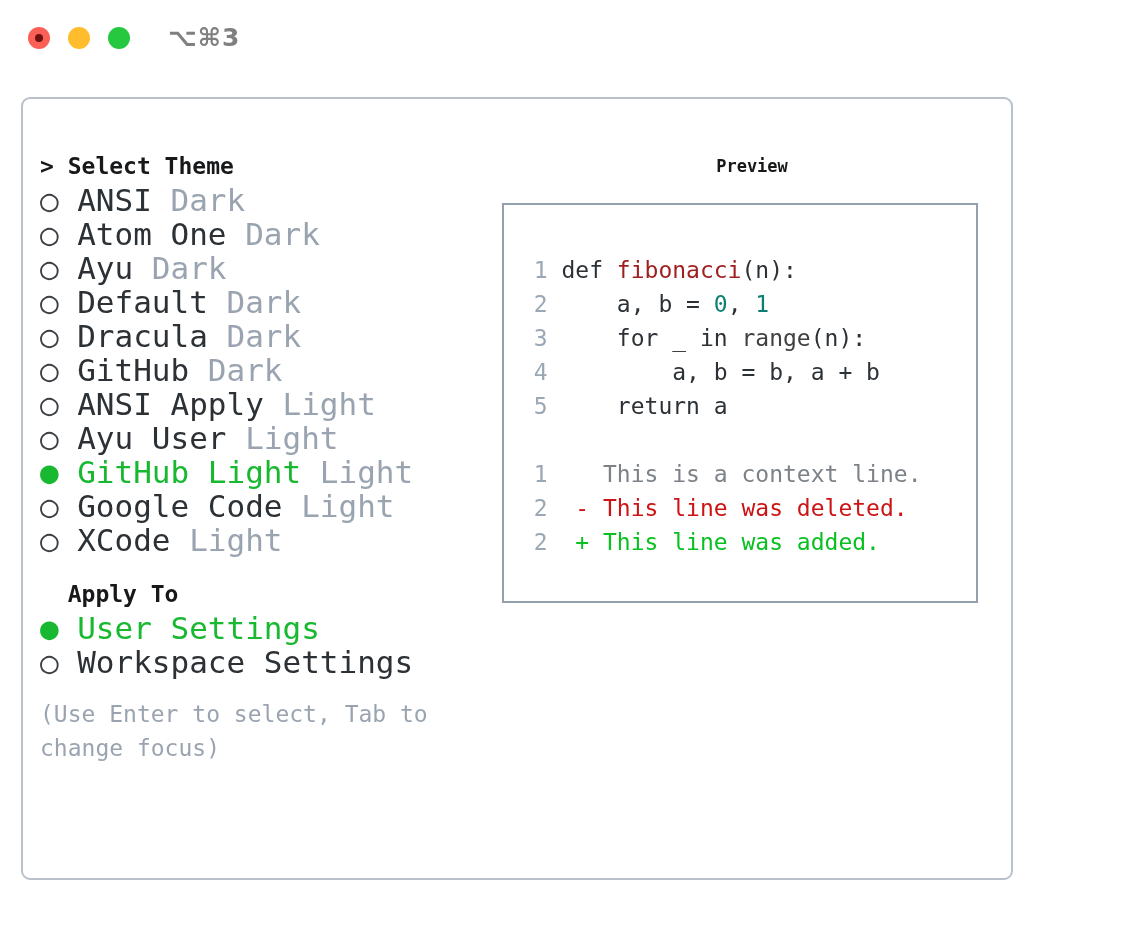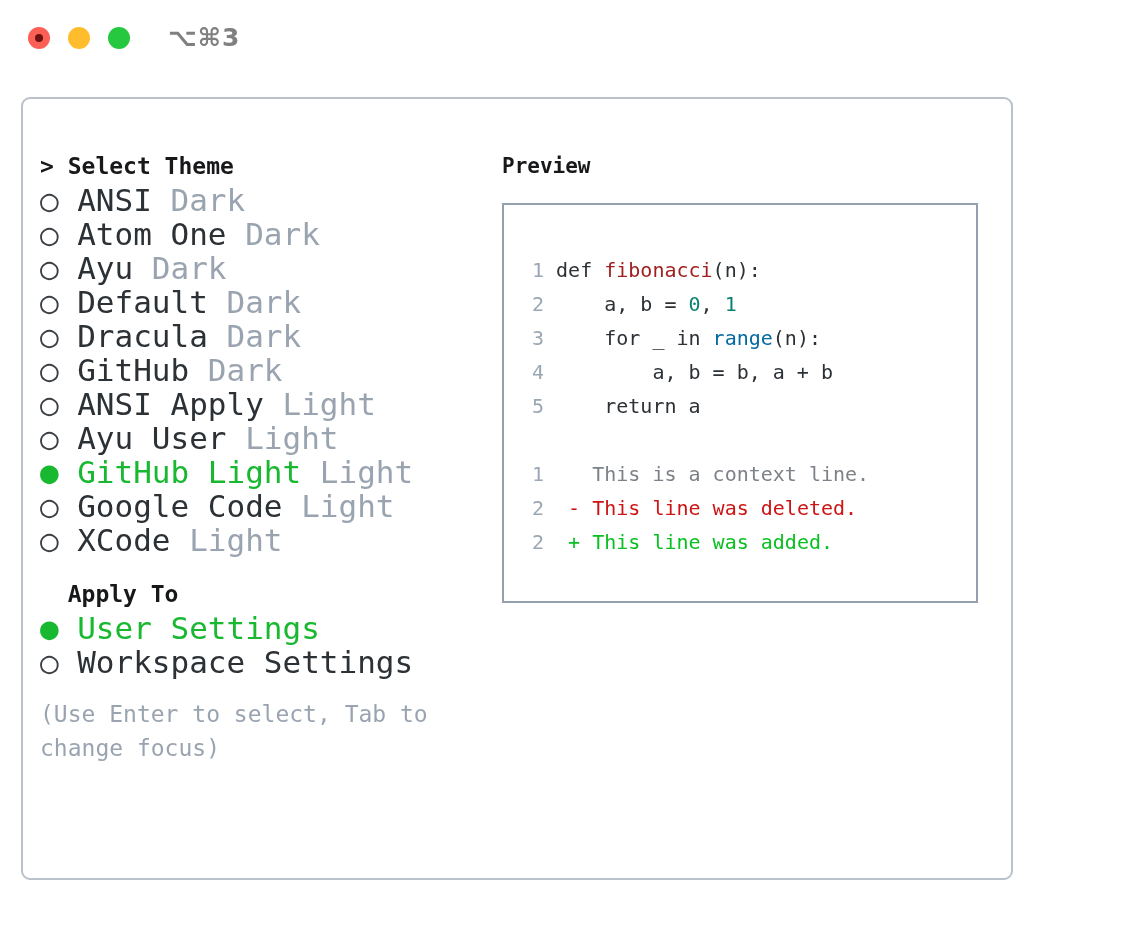--- a/index.html
+++ b/index.html
@@ -140,55 +140,56 @@
   }
 
   
   .right-col {
     position: absolute;
     left: 479px;
     top: 50px;
     width: 500px;
   }
   .preview-head {
-    font-size: 21px;
+    font-size: 17px;
     font-weight: bold;
     color: #17181a;
     line-height: 34px;
+    text-align: center;
   }
   .preview-box {
     margin-top: 20px;
     width: 476px;
     height: 400px;
     border: 2px solid #94a0ae;
     box-sizing: border-box;
     background: #ffffff;
     position: relative;
   }
   .code-area {
     position: absolute;
     left: 16px;
     top: 48px;
     right: 8px;
   }
   .code-line {
-    font-size: 20px;
+    font-size: 23px;
     line-height: 34px;
     white-space: pre;
     color: #2c3136;
   }
   .ln {
     color: #9aa7b4;
     display: inline-block;
     width: 1.2em;
     text-align: right;
   }
   .tok-fn   { color: #a01f1f; }
   .tok-num  { color: #0c8070; }
-  .tok-call { color: #0369a1; }
+  .tok-call { color: #404040; }
   .diff-gap { height: 34px; }
   .diff-ctx { color: #7c8288; }
   .diff-del { color: #cc1414; }
   .diff-add { color: #08c020; }
 </style>
 </head>
 <body>
 
 <div class="window">
 

